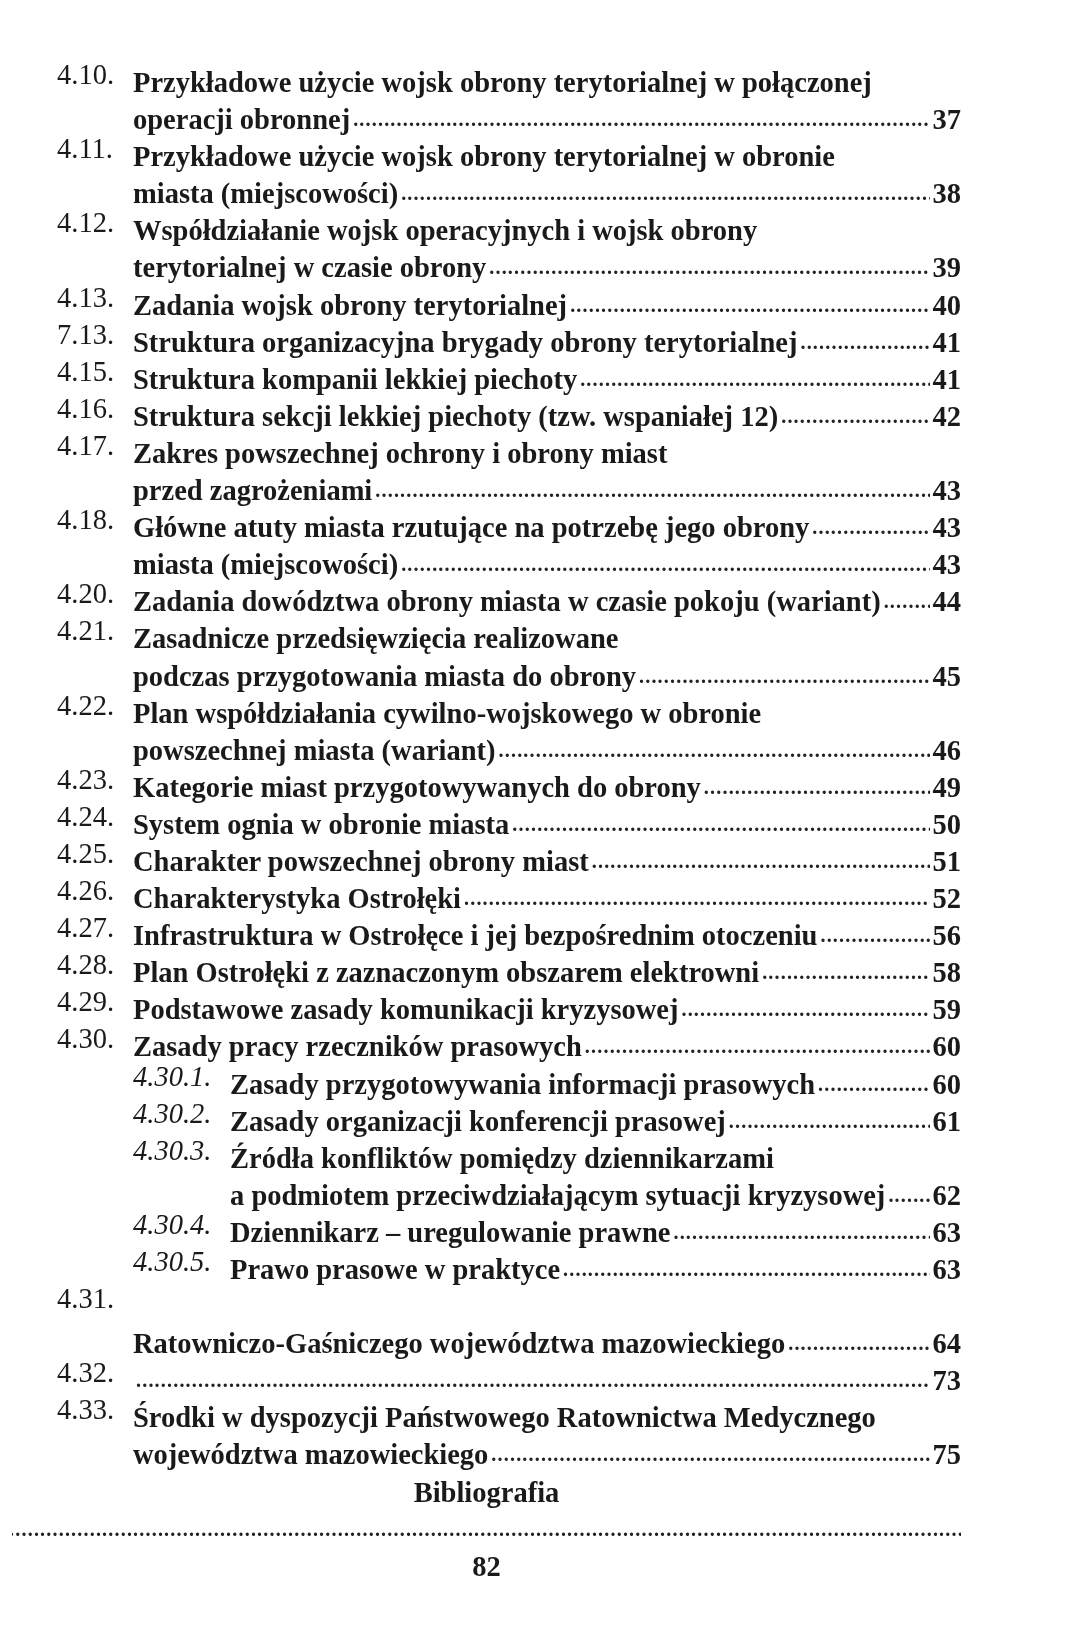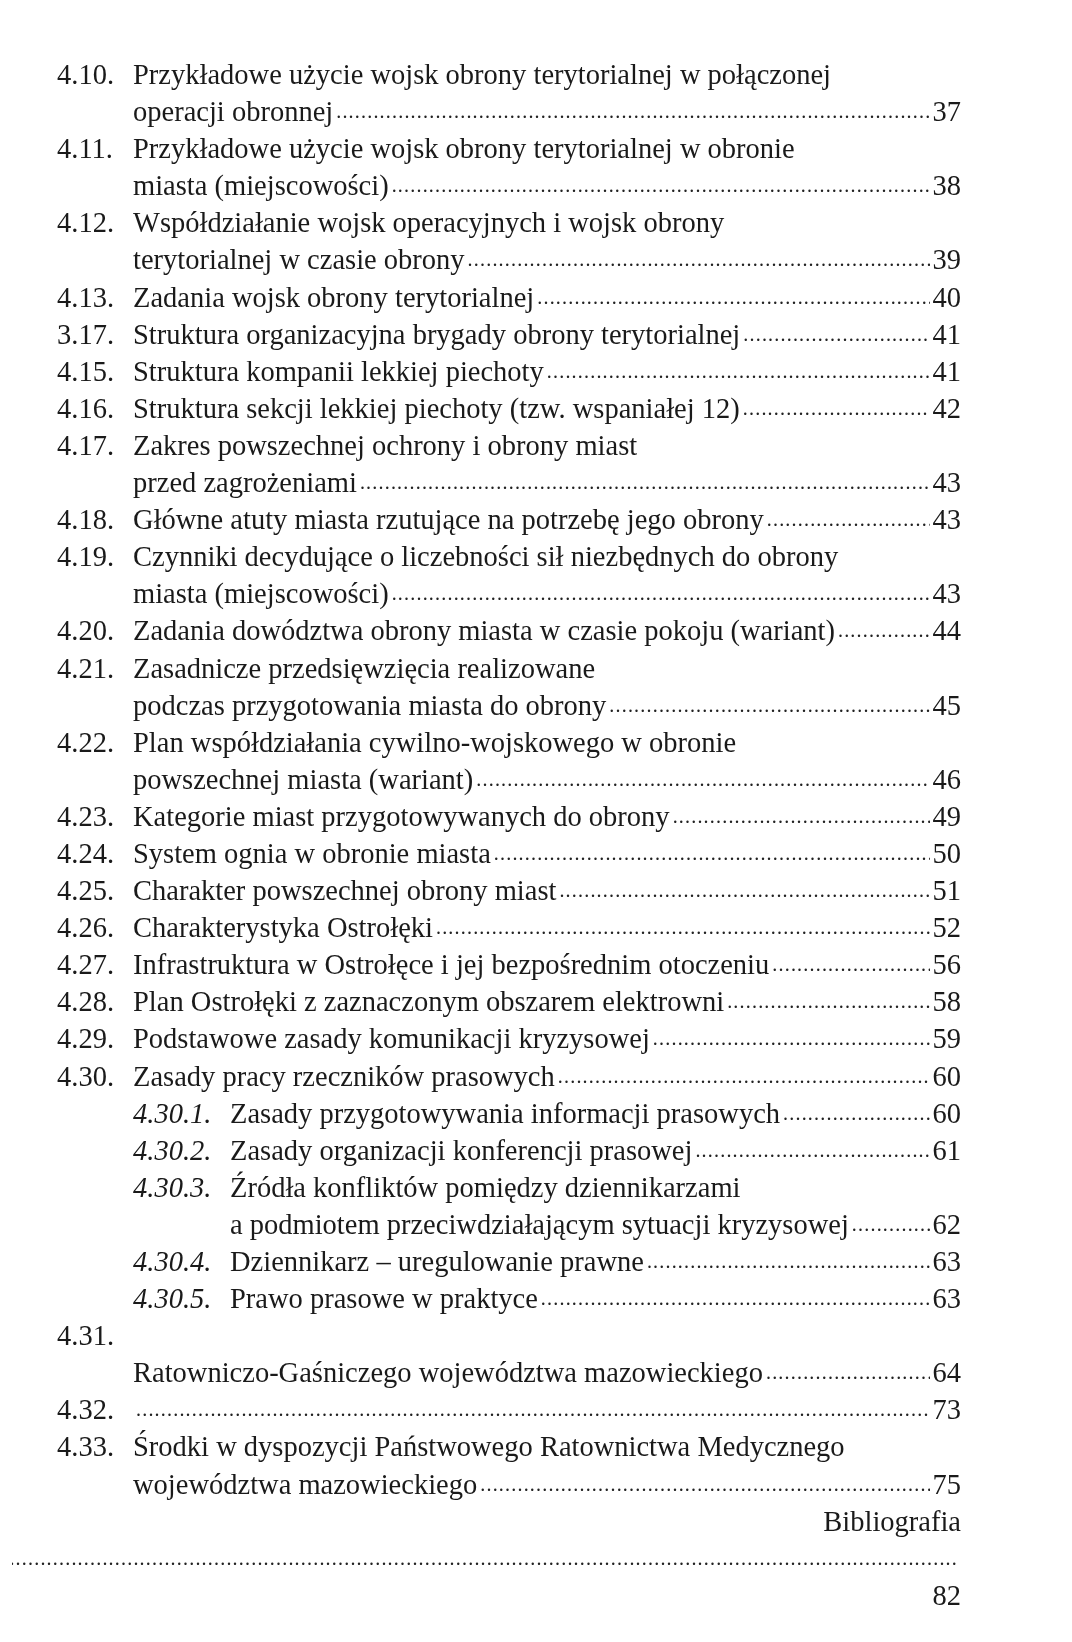--- a/index.html
+++ b/index.html
@@ -27,25 +27,26 @@
       font-size: 28.5px;
       line-height: 37.1px;
       white-space: nowrap;
     }
     .num {
       position: absolute;
       top: 0;
     }
     .text-wrap {
       position: absolute;
-      top: 0;
+      top: 8px;
       right: 87px;
       display: flex;
-      align-items: flex-end;
+      align-items: center;
       overflow: hidden;
+      font-weight: bold;
     }
     .title {
       flex: 0 0 auto;
     }
     .leader {
       flex: 1 1 auto;
       overflow: hidden;
       margin: 0 3px;
       letter-spacing: 1.2px;
       font-size: 20px;
@@ -116,21 +117,21 @@
   <div class="line lvl1">
     <span class="num">4.13.</span>
     <span class="text-wrap">
         <span class="title">Zadania wojsk obrony terytorialnej</span>
         <span class="leader"></span>
         <span class="page">40</span>
       </span>
   </div>
 
   <div class="line lvl1">
-    <span class="num">3.17.</span>
+    <span class="num">7.13.</span>
     <span class="text-wrap">
         <span class="title">Struktura organizacyjna brygady obrony terytorialnej</span>
         <span class="leader"></span>
         <span class="page">41</span>
       </span>
   </div>
 
   <div class="line lvl1">
     <span class="num">4.15.</span>
     <span class="text-wrap">
@@ -165,26 +166,20 @@
 
   <div class="line lvl1">
     <span class="num">4.18.</span>
     <span class="text-wrap">
         <span class="title">Główne atuty miasta rzutujące na potrzebę jego obrony</span>
         <span class="leader"></span>
         <span class="page">43</span>
       </span>
   </div>
 
-  <div class="line lvl1 nopage">
-    <span class="num">4.19.</span>
-    <span class="text-wrap">
-        <span class="title">Czynniki decydujące o liczebności sił niezbędnych do obrony</span>
-      </span>
-  </div>
   <div class="line lvl1">
     <span class="text-wrap">
         <span class="title">miasta (miejscowości)</span>
         <span class="leader"></span>
         <span class="page">43</span>
       </span>
   </div>
 
   <div class="line lvl1">
     <span class="num">4.20.</span>

